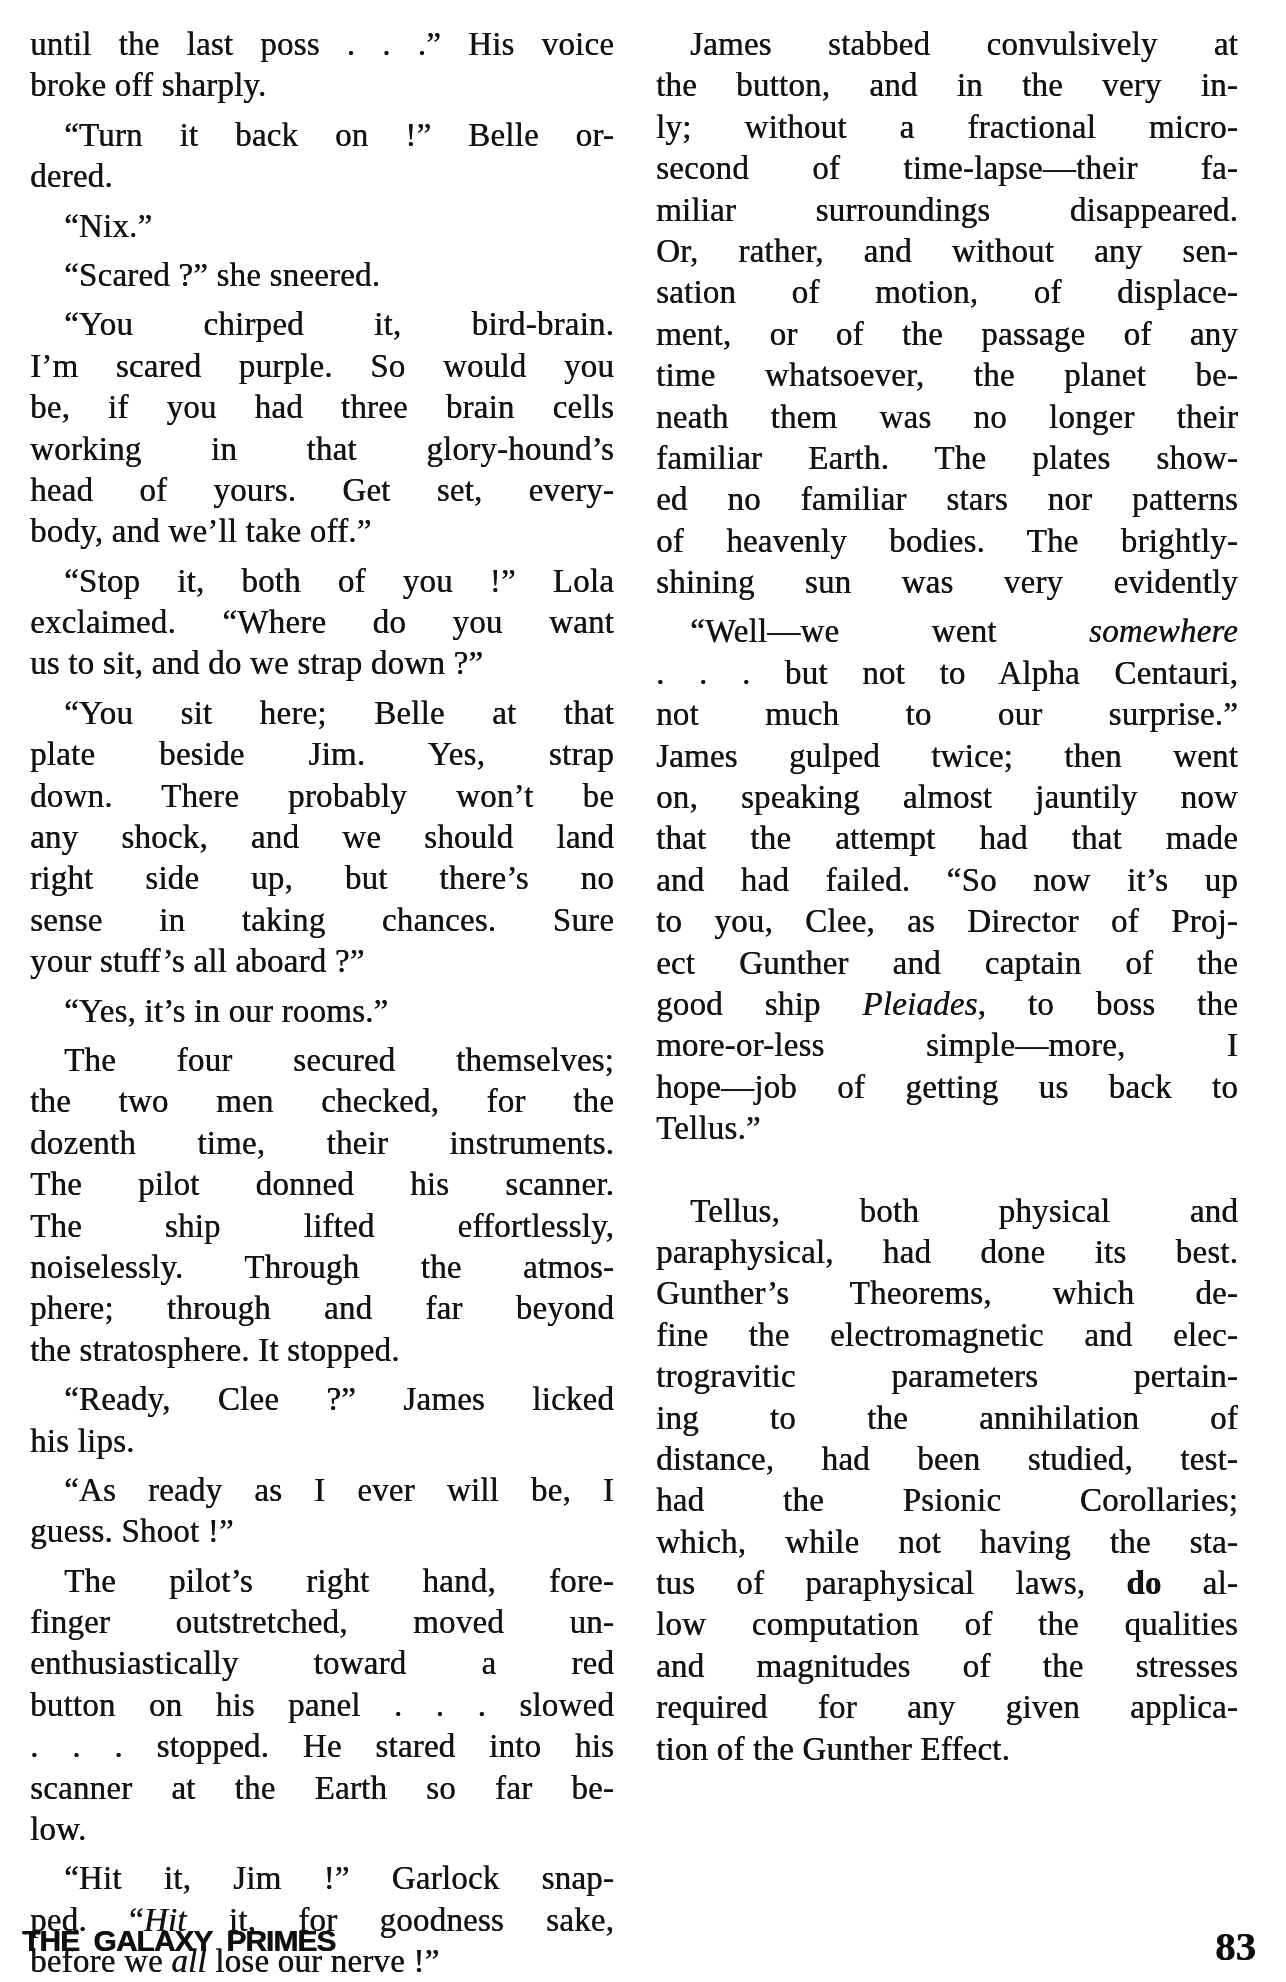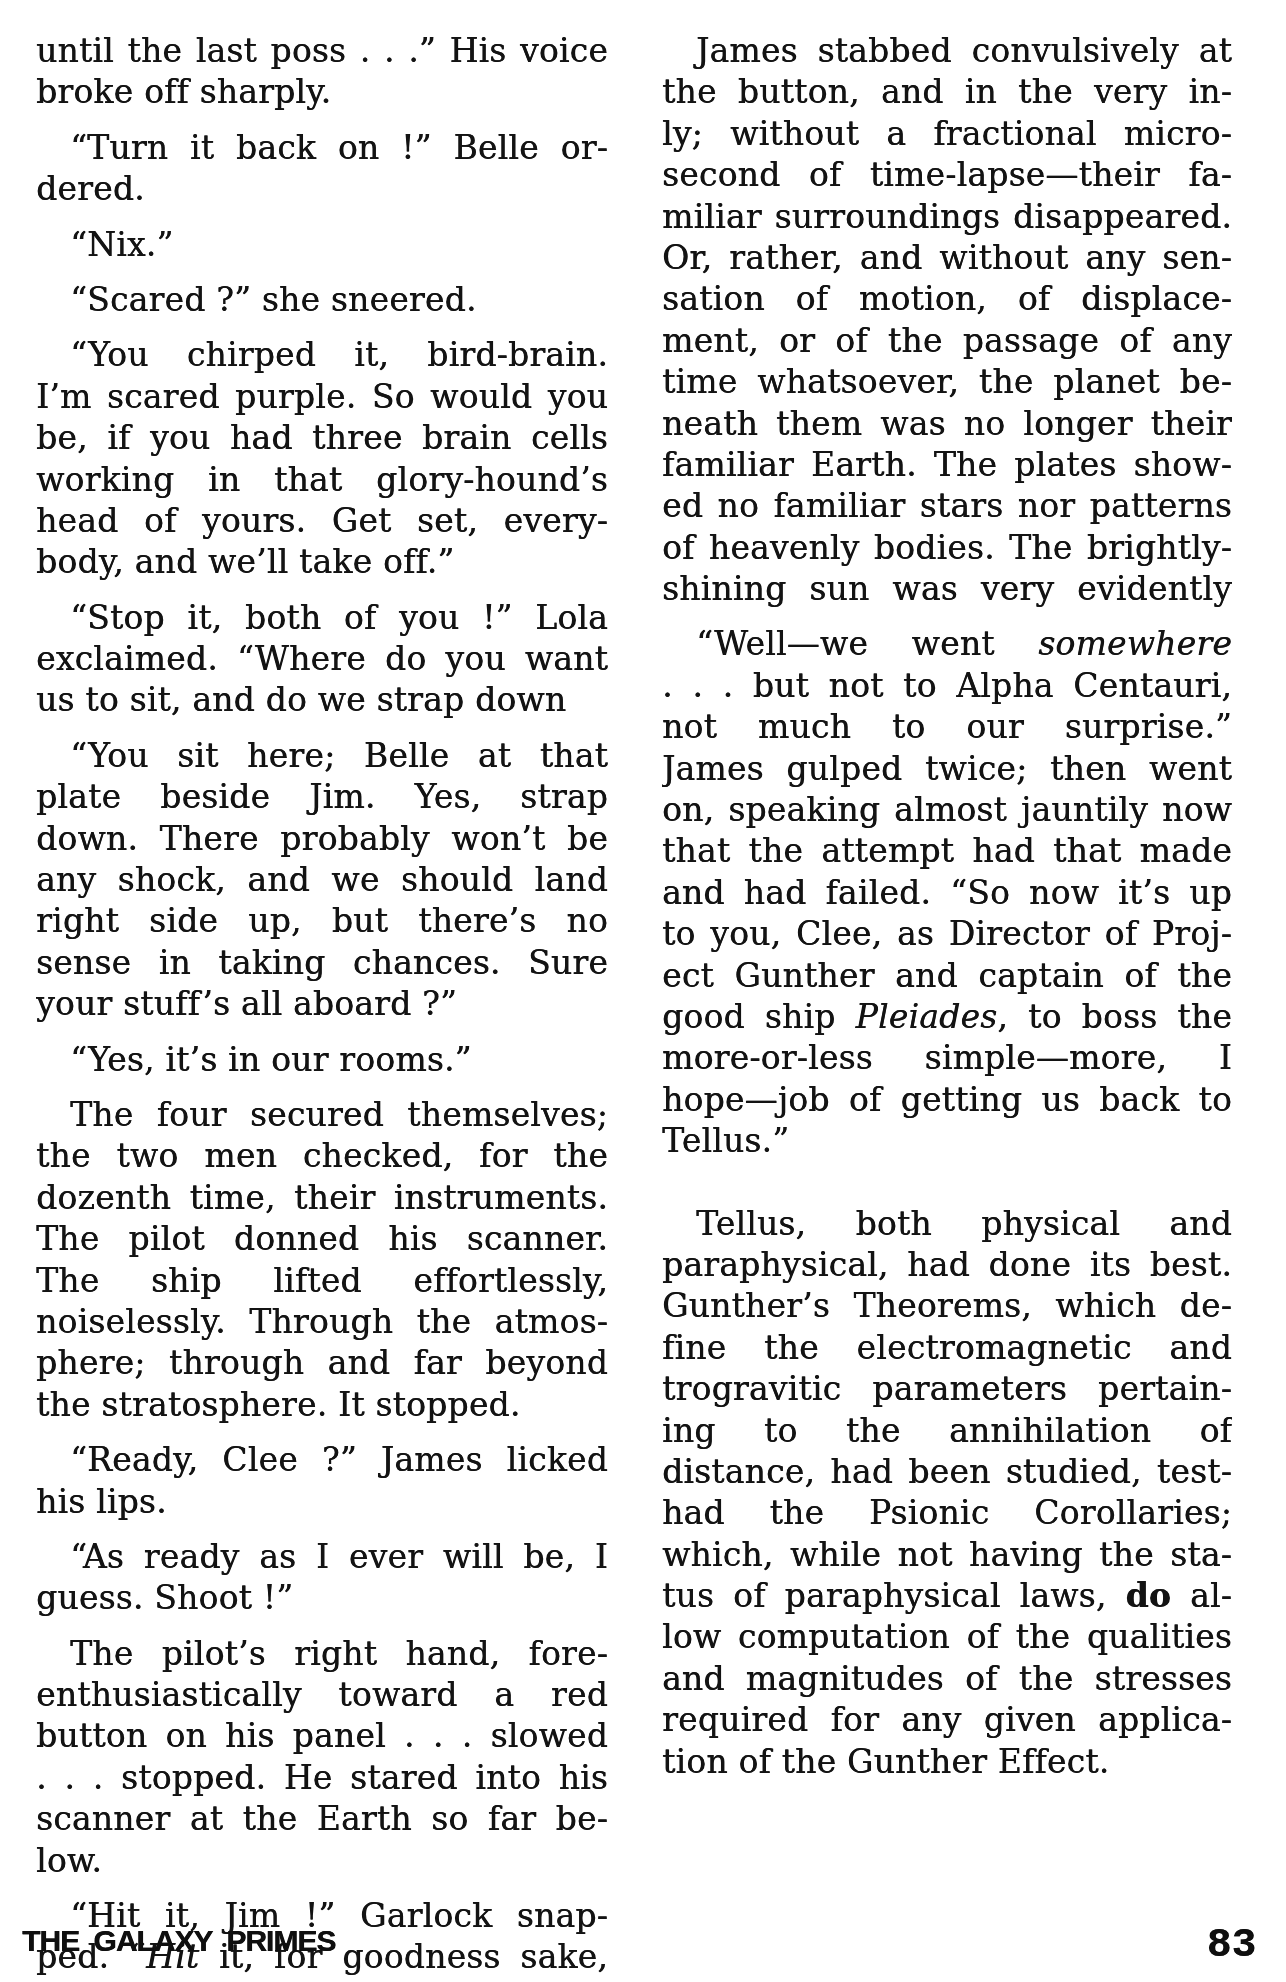--- a/index.html
+++ b/index.html
@@ -8,21 +8,21 @@
     width: 1286px;
     height: 1982px;
     background: #ffffff;
     color: #131313;
     font-family: "DejaVu Serif", serif;
     overflow: hidden;
   }
   .column { position: absolute; top: 16px; }
   .column.left  { left: 22px;  width: 600px; }
   .column.right { left: 648px; width: 598px; }
-  .paragraph { margin: 14px; }
+  .paragraph { margin: 8px; font-family: Liberation Serif, serif; }
   .paragraph.gap { margin-top: 41px; }
   .line {
     height: 41.4px;
     line-height: 41.4px;
     font-size: 33px;
     overflow: hidden;
     text-align: left;
     letter-spacing: 0.2px;
     text-shadow: 0.4px 0 0 currentColor;
     white-space: normal;
@@ -40,21 +40,21 @@
     font-size: 30px;
     letter-spacing: -1px;
     word-spacing: 7px;
     color: #0f0f0f;
     text-shadow: 0.5px 0 0 currentColor;
   }
   .page-number {
     position: absolute;
     right: 30px;
     top: 1922px;
-    font-family: Liberation Mono, monospace;
+    font-family: Liberation Serif, serif;
     font-weight: bold;
     font-size: 41px;
     color: #0f0f0f;
     text-shadow: 0.5px 0 0 currentColor;
     margin-left: 36px;
   }
 </style>
 </head>
 <body>
 
@@ -112,20 +112,21 @@
       <div class="paragraph">
         <div class="line just ind">“Ready, Clee ?” James licked</div>
         <div class="line">his lips.</div>
       </div>
       <div class="paragraph">
         <div class="line just ind">“As ready as I ever will be, I</div>
         <div class="line">guess. Shoot !”</div>
       </div>
       <div class="paragraph">
         <div class="line just ind">The pilot’s right hand, fore-</div>
+        <div class="line just">finger outstretched, moved un-</div>
         <div class="line just">enthusiastically toward a red</div>
         <div class="line just">button on his panel . . . slowed</div>
         <div class="line just">. . . stopped. He stared into his</div>
         <div class="line just">scanner at the Earth so far be-</div>
         <div class="line">low.</div>
       </div>
       <div class="paragraph">
         <div class="line just ind">“Hit it, Jim !” Garlock snap-</div>
         <div class="line just">ped. “<i>Hit</i> it, for goodness sake,</div>
         <div class="line">before we <i>all</i> lose our nerve !”</div>

